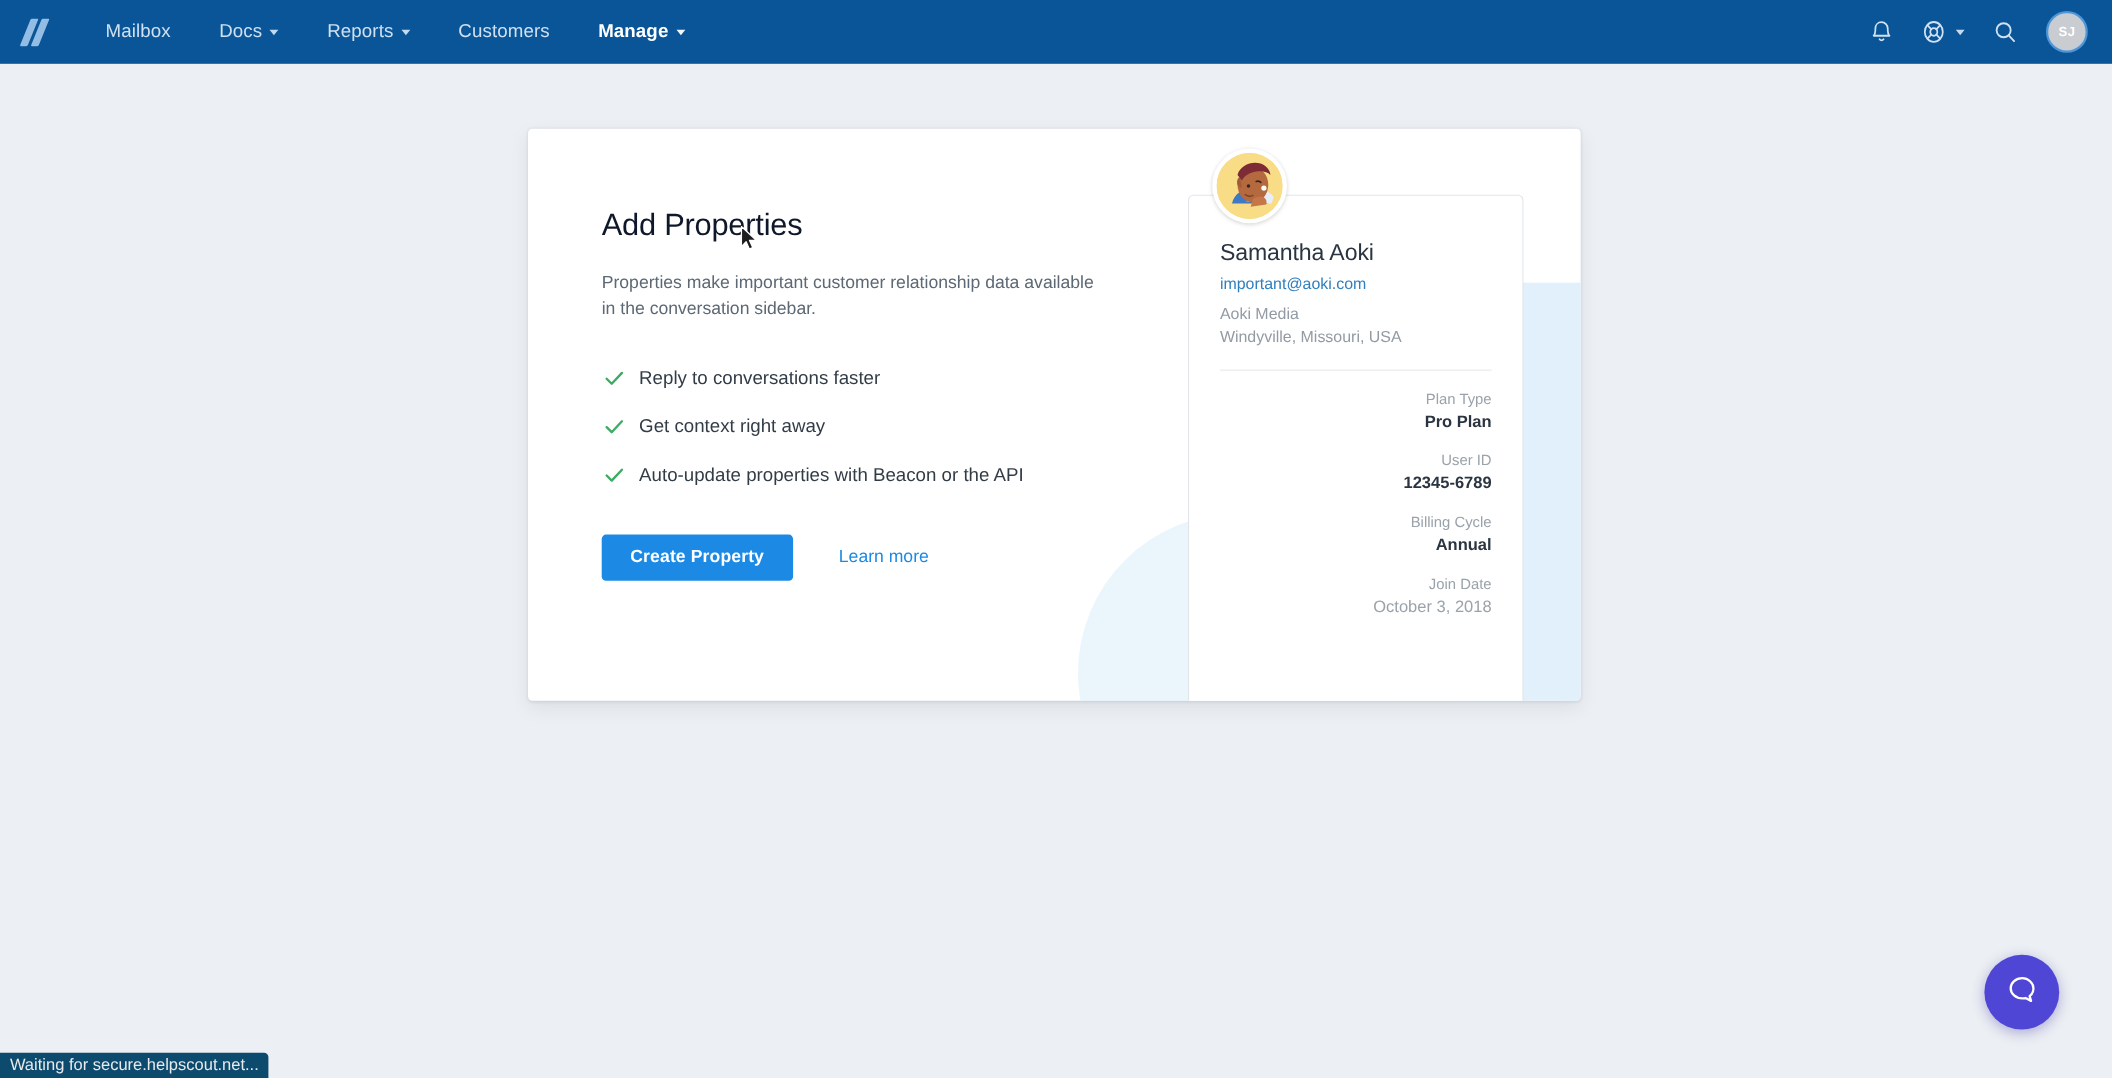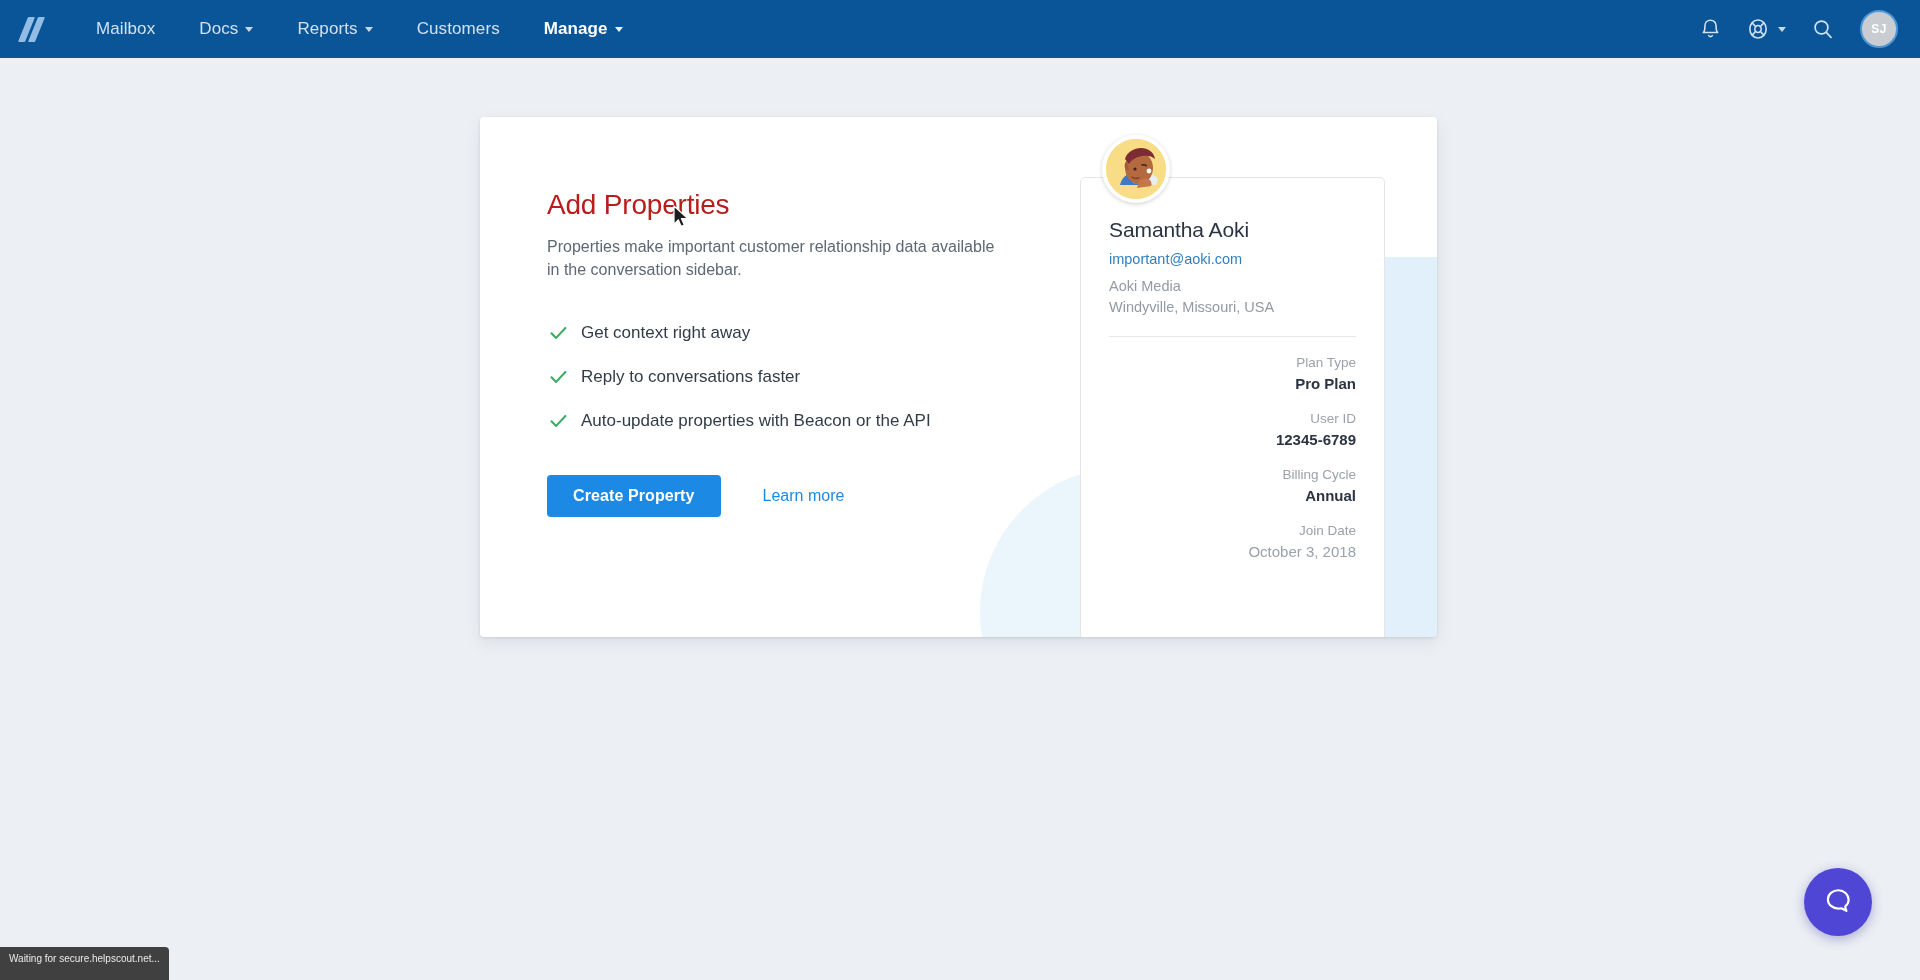--- a/index.html
+++ b/index.html
@@ -86,22 +86,22 @@
     border-style:solid; border-width:0 0 70px 46px;
     border-color:transparent transparent #ddeefb transparent;
   }
 
   .card-inner{ position:relative; z-index:3; height:100%; }
 
   .left-col{
     position:absolute; left:67px; top:72px; width:470px;
   }
   .card-title{
-    font-size:28px; color:#b91c1c; font-weight:normal;
-    letter-spacing:-.2px; margin-bottom:14px;
+    font-size:28px; color:#0f172a; font-weight:normal;
+    letter-spacing:-.2px; margin-bottom:25px;
   }
   .card-sub{
     font-size:16px; color:#5c6873; line-height:1.45; width:450px;
   }
   .feature-list{ margin-top:42px; }
   .feature{
     display:flex; align-items:center; margin-bottom:24px;
   }
   .check{
     width:22px; flex:0 0 22px; margin-right:12px;
@@ -168,23 +168,23 @@
     width:68px;height:68px;border-radius:50%;
     background:#4f46d6;
     display:flex;align-items:center;justify-content:center;
     cursor:pointer; z-index:50;
     box-shadow:0 3px 12px rgba(50,40,160,.35);
   }
 
   
   .statusbar{
     position:absolute; left:0; bottom:0;
-    height:33px; padding:0 9px;
-    background:#404040; color:#e9eaec;
-    font-size:10px; line-height:23px;
+    height:23px; padding:0 9px;
+    background:#0c4a6e; color:#e9eaec;
+    font-size:15px; line-height:23px;
     border-top-right-radius:4px;
     white-space:nowrap; z-index:55;
   }
 </style>
 </head>
 <body>
 
 <div class="navbar">
   <div class="nav-logo">
     <div class="slash s1"></div>
@@ -249,29 +249,29 @@
       <div class="card-title">Add Properties</div>
       <div class="card-sub">Properties make important customer relationship data available in the conversation sidebar.</div>
 
       <div class="feature-list">
         <div class="feature">
           <span class="check">
             <svg width="17" height="14" viewBox="0 0 17 14" fill="none" stroke="#3cab63" stroke-width="2.1" stroke-linecap="round" stroke-linejoin="round">
                 <path d="M1.5 7.3l4.6 4.6L15.4 2"></path>
               </svg>
           </span>
-          <span class="feature-text">Get context right away</span>
+          <span class="feature-text">Reply to conversations faster</span>
         </div>
         <div class="feature">
           <span class="check">
             <svg width="17" height="14" viewBox="0 0 17 14" fill="none" stroke="#3cab63" stroke-width="2.1" stroke-linecap="round" stroke-linejoin="round">
                 <path d="M1.5 7.3l4.6 4.6L15.4 2"></path>
               </svg>
           </span>
-          <span class="feature-text">Reply to conversations faster</span>
+          <span class="feature-text">Get context right away</span>
         </div>
         <div class="feature">
           <span class="check">
             <svg width="17" height="14" viewBox="0 0 17 14" fill="none" stroke="#3cab63" stroke-width="2.1" stroke-linecap="round" stroke-linejoin="round">
                 <path d="M1.5 7.3l4.6 4.6L15.4 2"></path>
               </svg>
           </span>
           <span class="feature-text">Auto-update properties with Beacon or the API</span>
         </div>
       </div>

